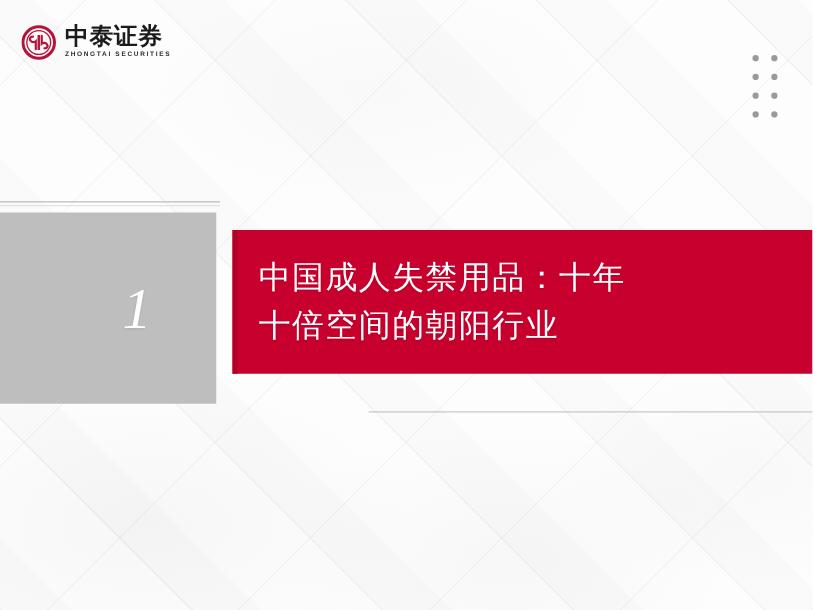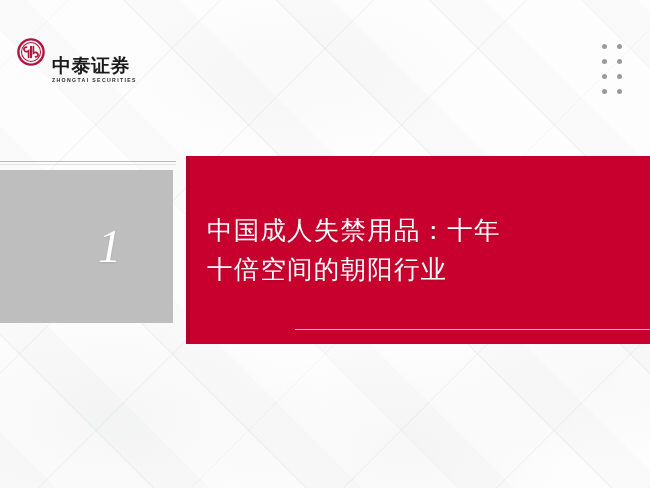--- a/index.html
+++ b/index.html
@@ -78,21 +78,20 @@
     line-height: 1;
   }
   .logo-cn {
     font-family: "DejaVu Sans", sans-serif;
     font-size: 19px;
     font-weight: 700;
     color: #1b1b1b;
     letter-spacing: 0.5px;
     line-height: 20px;
     white-space: nowrap;
-    margin-top: 36px;
   }
   .logo-en {
     font-family: "Liberation Sans", sans-serif;
     font-size: 5.2px;
     font-weight: 700;
     color: #2a2a2a;
     letter-spacing: 1.35px;
     line-height: 8px;
     margin-top: 1px;
     white-space: nowrap;
@@ -158,23 +157,23 @@
     font-size: 46px;
     color: #ffffff;
     line-height: 1;
     text-shadow: 0 1px 2px rgba(0,0,0,0.10);
   }
 
   
   .title-band {
     position: absolute;
     left: 186px;
-    top: 156px;
+    top: 184px;
     width: 464px;
-    height: 188px;
+    height: 115px;
     background: #c8002e;
     z-index: 4;
   }
   .title-band::before {
     content: "";
     position: absolute;
     left: 0;
     top: 0;
     width: 4px;
     height: 100%;

